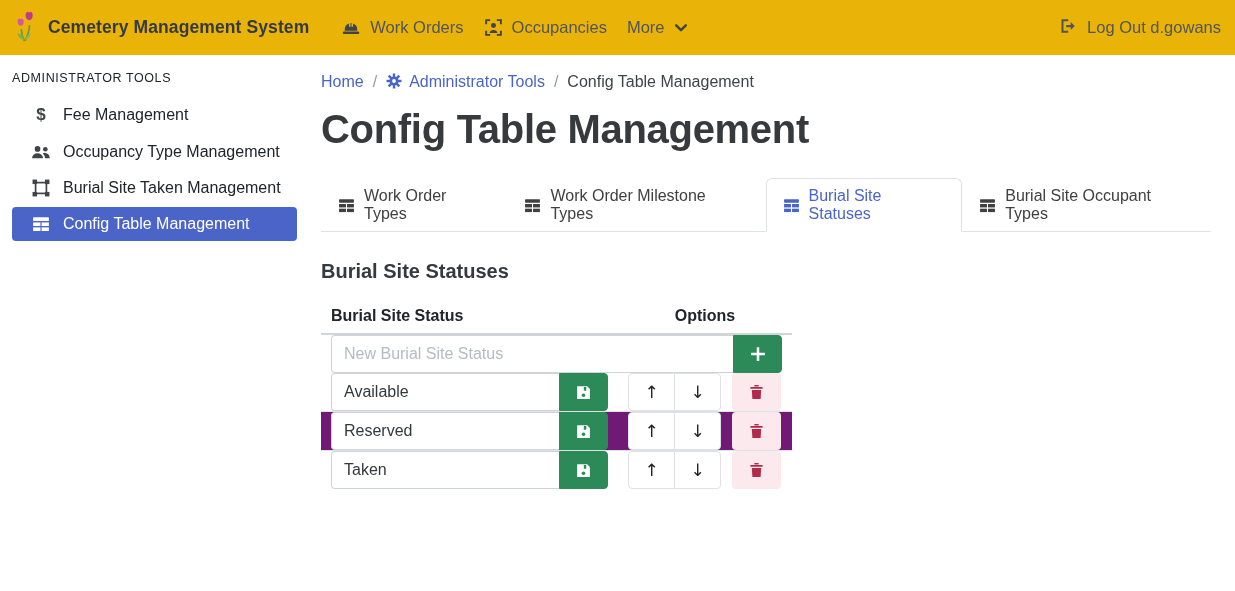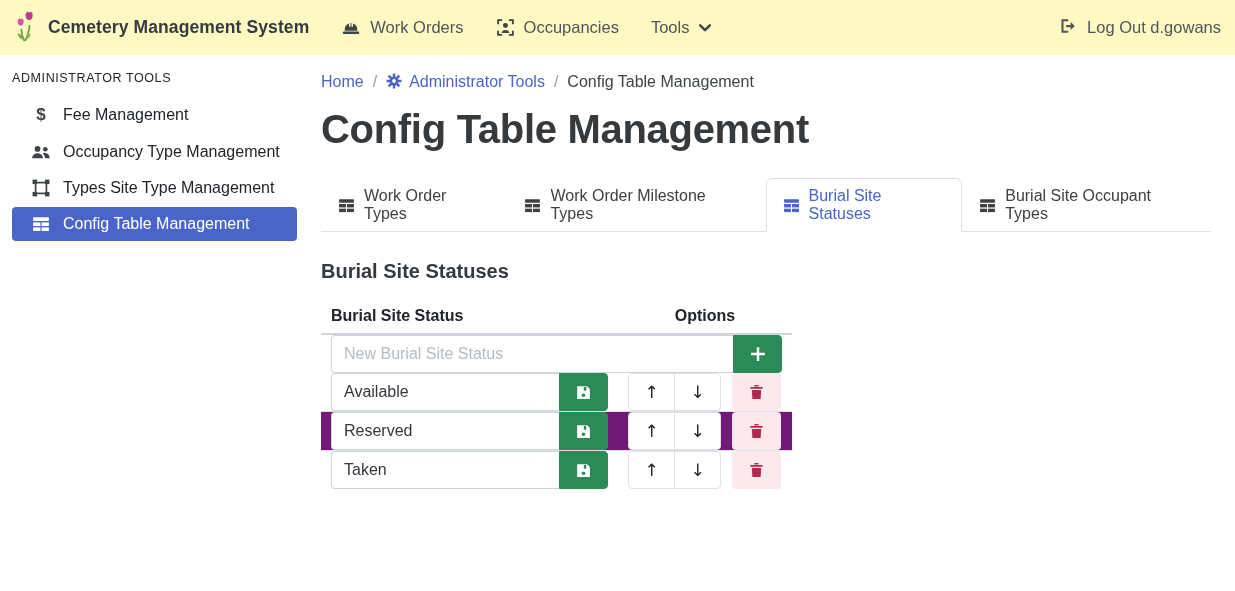--- a/index.html
+++ b/index.html
@@ -6,26 +6,26 @@
   html,body { width:1235px; height:591px; overflow:hidden; }
   body {
     font-family: "Liberation Sans", sans-serif;
     background:#fff; color:#212529; font-size:16px;
   }
   a { text-decoration:none; }
   button { font-family: inherit; }
 
   
   .navbar {
-    height:55px; background:#fef9c3; display:flex; align-items:center;
+    height:55px; background:#eab308; display:flex; align-items:center;
     padding:0 14px 0 12px;
   }
   .brand { display:flex; align-items:center; gap:9px; cursor:pointer; margin-right:32px; }
   .brand-text { font-weight:bold; font-size:17.5px; color:#343a40; letter-spacing:.1px; }
-  .nav-links { display:flex; align-items:center; gap:32px; }
+  .nav-links { display:flex; align-items:center; gap:20px; }
   .nav-link {
     display:flex; align-items:center; gap:9px; color:#50555a; font-size:16.5px;
     cursor:pointer;
   }
   .nav-link .nicon { display:flex; color:#3f4447; }
   .logout {
     margin-left:auto; display:flex; align-items:center; gap:10px;
     color:#50555a; font-size:16.5px; cursor:pointer;
   }
 
@@ -136,21 +136,21 @@
       <span class="nicon">
         <svg width="19" height="19" viewBox="0 0 16 16" fill="currentColor">
           <path d="M1 1h4.2v1.6H2.6v2.6H1zM10.8 1H15v4.2h-1.6V2.6h-2.6zM1 10.8h1.6v2.6h2.6V15H1zM13.4 10.8H15V15h-4.2v-1.6h2.6z"></path>
           <circle cx="8" cy="6.4" r="2.1"></circle>
           <path d="M4.6 12.6a3.5 3.2 0 0 1 6.8 0z"></path>
         </svg>
       </span>
       <span>Occupancies</span>
     </a>
     <a class="nav-link">
-      <span>Tools</span>
+      <span>More</span>
       <span class="nicon">
         <svg width="14" height="14" viewBox="0 0 16 16">
           <path d="M2.5 5l5.5 5.5L13.5 5" fill="none" stroke="currentColor" stroke-width="2.8" stroke-linecap="round" stroke-linejoin="round"></path>
         </svg>
       </span>
     </a>
   </nav>
 
   <a class="logout">
     <span class="nicon">
@@ -188,21 +188,21 @@
     <div class="side-item">
       <span class="sicon">
         <svg width="18" height="18" viewBox="0 0 16 16">
           <rect x="3.2" y="3.2" width="9.6" height="9.6" fill="none" stroke="currentColor" stroke-width="1.5"></rect>
           <rect x="0.5" y="0.5" width="4" height="4" fill="currentColor"></rect>
           <rect x="11.5" y="0.5" width="4" height="4" fill="currentColor"></rect>
           <rect x="0.5" y="11.5" width="4" height="4" fill="currentColor"></rect>
           <rect x="11.5" y="11.5" width="4" height="4" fill="currentColor"></rect>
         </svg>
       </span>
-      <span>Types Site Type Management</span>
+      <span>Burial Site Taken Management</span>
     </div>
 
     <div class="side-item active">
       <span class="sicon">
         <svg width="18" height="18" viewBox="0 0 16 16" fill="currentColor">
           <rect x="1" y="2" width="14" height="3.4" rx="0.6"></rect>
           <rect x="1" y="6.6" width="6.5" height="3.2"></rect>
           <rect x="8.5" y="6.6" width="6.5" height="3.2"></rect>
           <rect x="1" y="11" width="6.5" height="3.2"></rect>
           <rect x="8.5" y="11" width="6.5" height="3.2"></rect>

